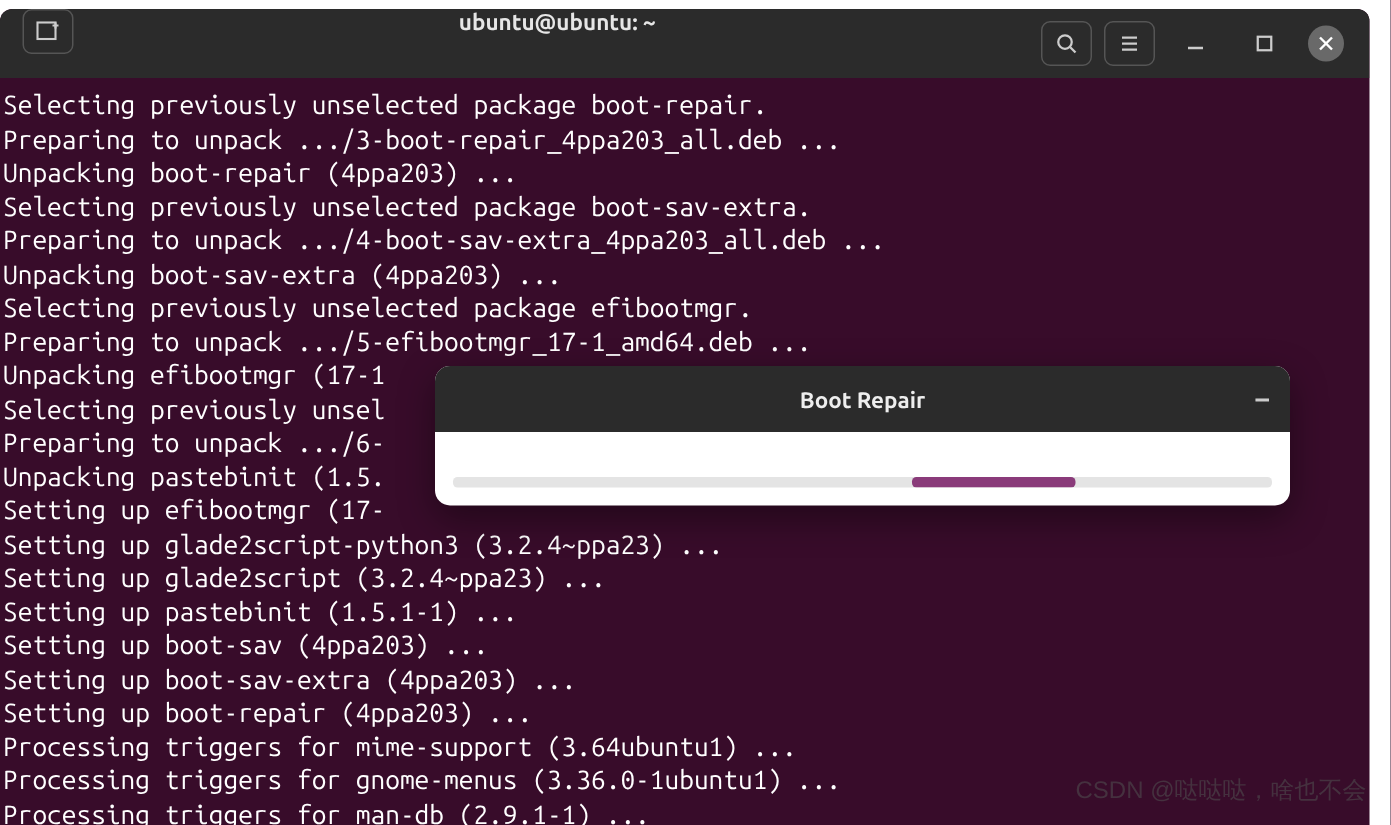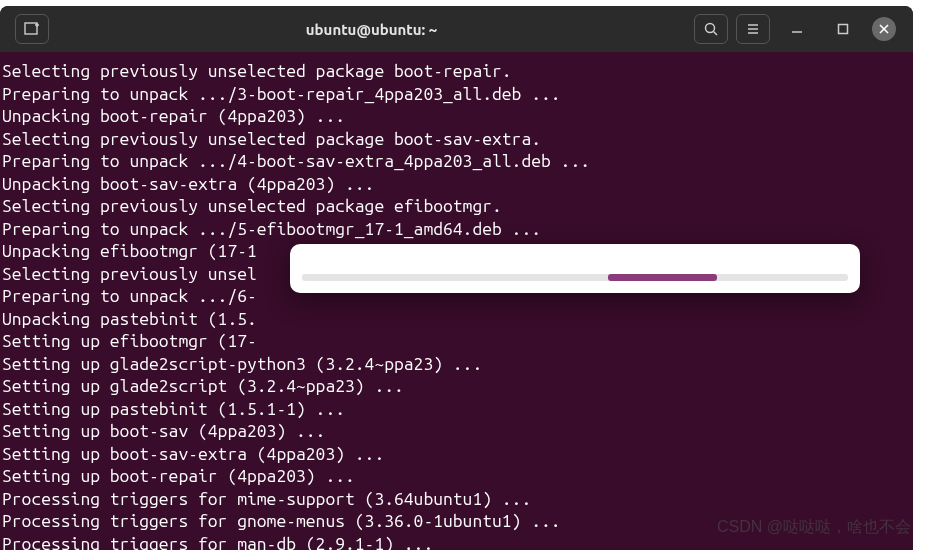--- a/index.html
+++ b/index.html
@@ -18,21 +18,20 @@
     width: 913px;
     height: 544px;
     background: #380c2a;
     border-radius: 8px 8px 0 0;
     overflow: hidden;
   }
   .titlebar {
     height: 46px;
     background: #2b2b2b;
     display: flex;
-    align-items: center;
     padding: 0 11px;
     border-radius: 8px 8px 0 0;
   }
   .tb-btn {
     width: 34px;
     height: 30px;
     border: 1px solid #555;
     border-radius: 6px;
     display: flex;
     align-items: center;
@@ -184,20 +183,24 @@
             <line x1="2" y1="2" x2="10" y2="10" stroke="#fff" stroke-width="1.6"></line>
             <line x1="10" y1="2" x2="2" y2="10" stroke="#fff" stroke-width="1.6"></line>
           </svg>
       </div>
     </div>
   </div>
   <div class="terminal-body" id="terminal-body"><div>Selecting previously unselected package boot-repair.</div><div>Preparing to unpack .../3-boot-repair_4ppa203_all.deb ...</div><div>Unpacking boot-repair (4ppa203) ...</div><div>Selecting previously unselected package boot-sav-extra.</div><div>Preparing to unpack .../4-boot-sav-extra_4ppa203_all.deb ...</div><div>Unpacking boot-sav-extra (4ppa203) ...</div><div>Selecting previously unselected package efibootmgr.</div><div>Preparing to unpack .../5-efibootmgr_17-1_amd64.deb ...</div><div>Unpacking efibootmgr (17-1</div><div>Selecting previously unsel</div><div>Preparing to unpack .../6-</div><div>Unpacking pastebinit (1.5.</div><div>Setting up efibootmgr (17-</div><div>Setting up glade2script-python3 (3.2.4~ppa23) ...</div><div>Setting up glade2script (3.2.4~ppa23) ...</div><div>Setting up pastebinit (1.5.1-1) ...</div><div>Setting up boot-sav (4ppa203) ...</div><div>Setting up boot-sav-extra (4ppa203) ...</div><div>Setting up boot-repair (4ppa203) ...</div><div>Processing triggers for mime-support (3.64ubuntu1) ...</div><div>Processing triggers for gnome-menus (3.36.0-1ubuntu1) ...</div><div>Processing triggers for man-db (2.9.1-1) ...</div></div>
 </div>
 
 <div class="dialog">
+  <div class="dialog-header">
+    <div class="dialog-title">Boot Repair</div>
+    <div class="dialog-min">–</div>
+  </div>
   <div class="dialog-body">
     <div class="progress">
       <div class="progress-bar"></div>
     </div>
   </div>
 </div>
 
 <div class="watermark">CSDN @哒哒哒，啥也不会</div>
 
 </body></html>

